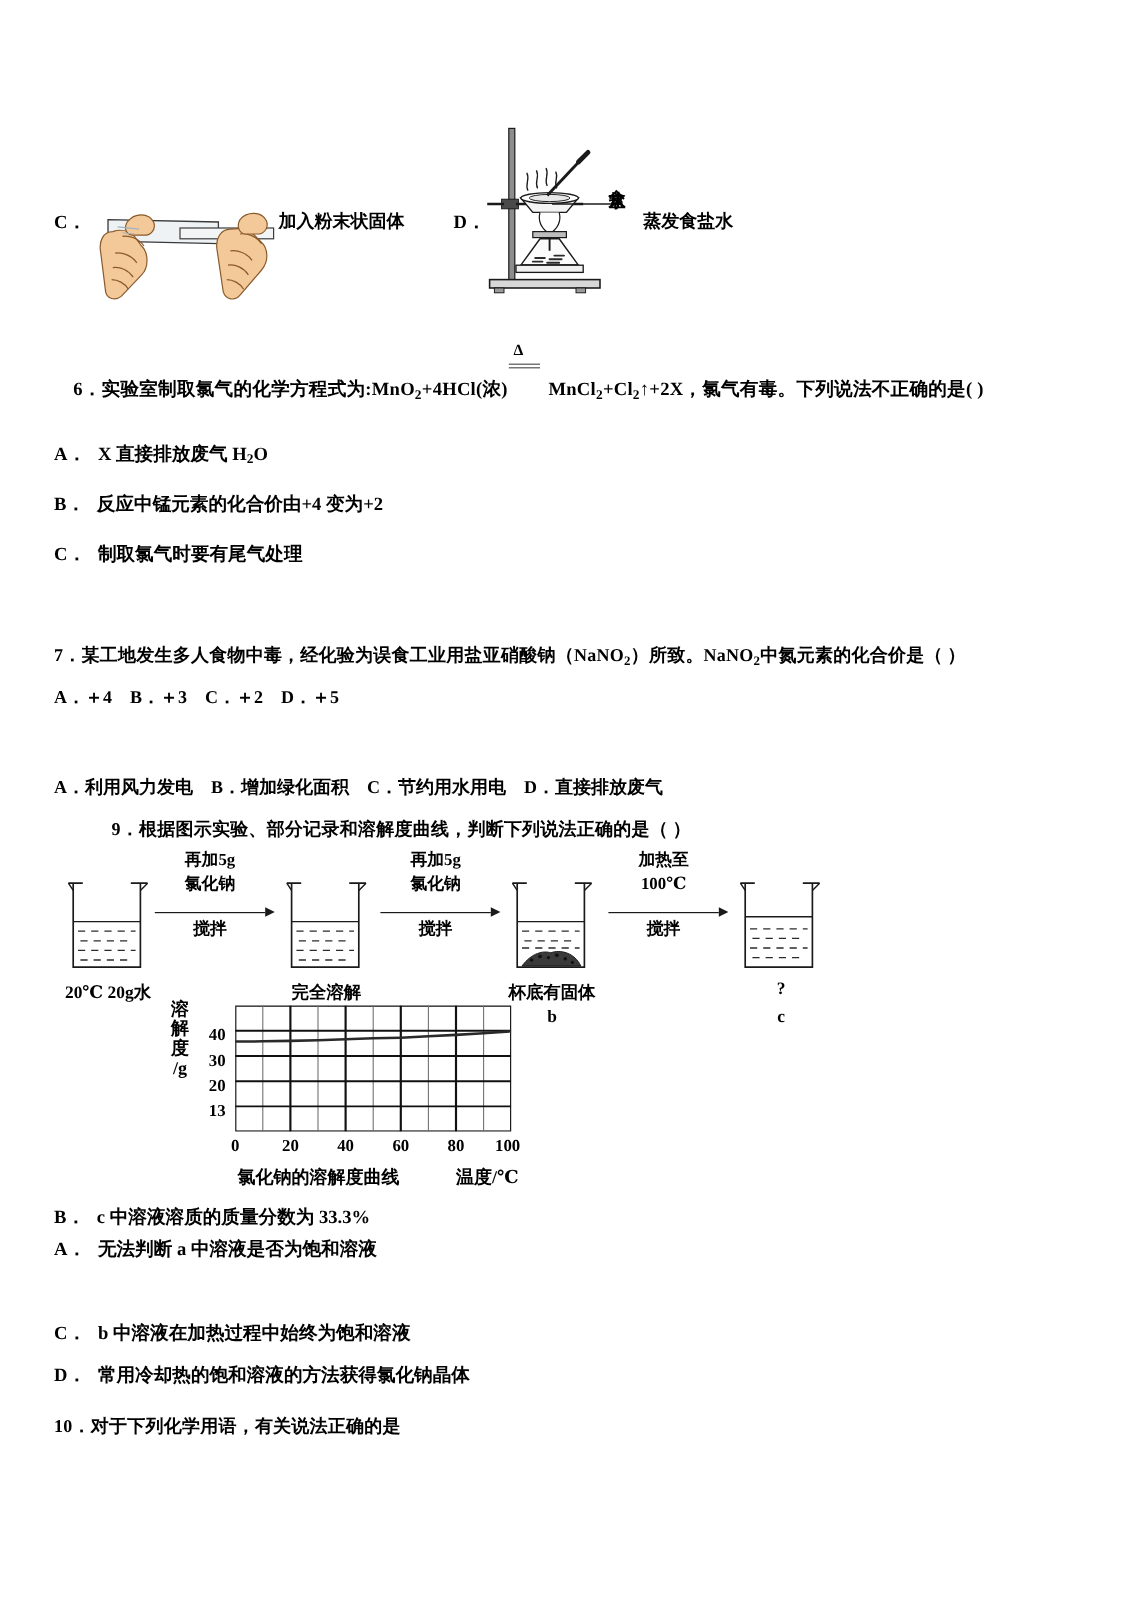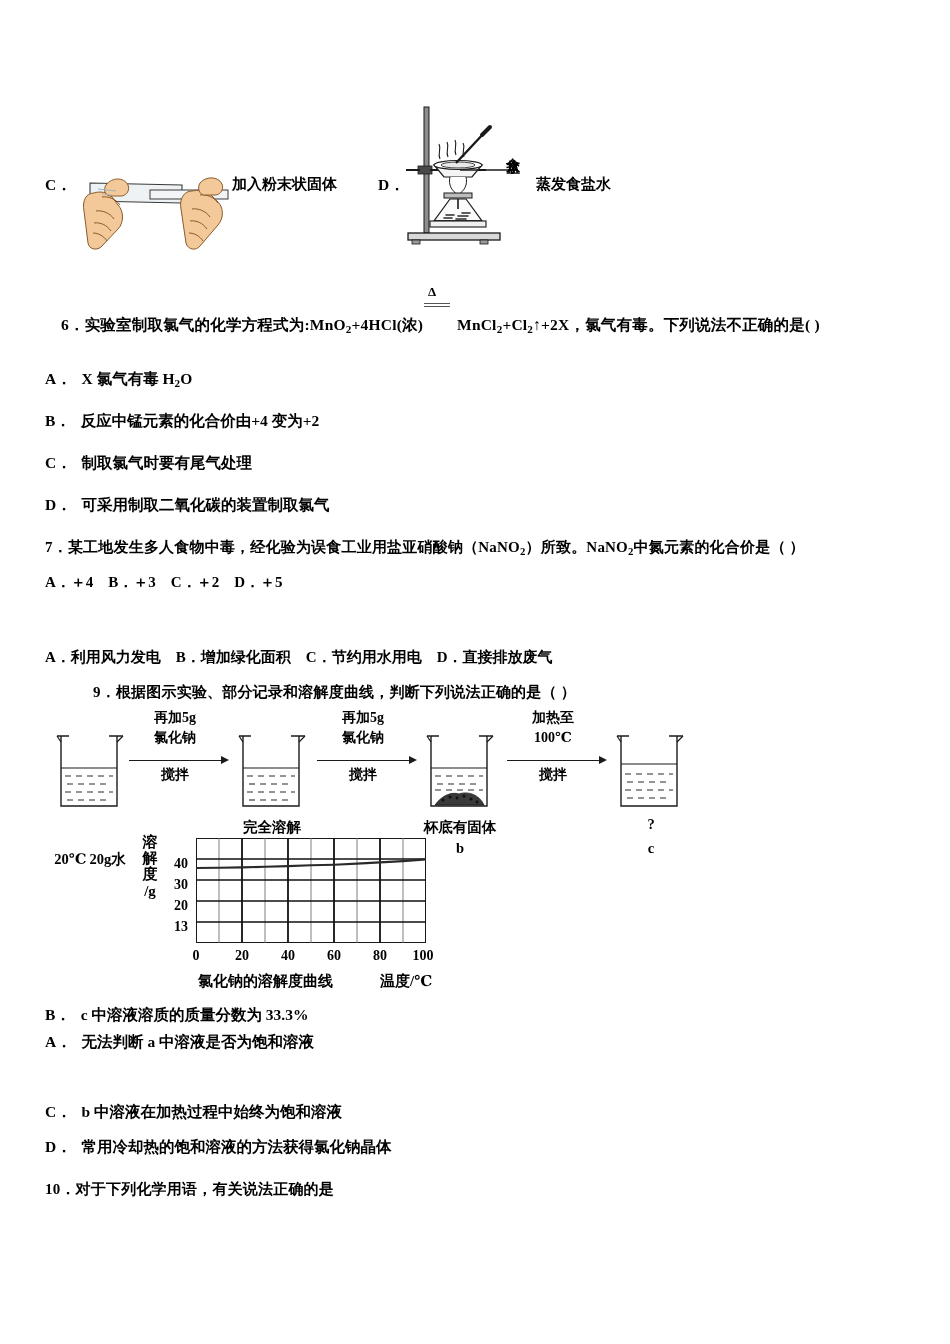--- a/index.html
+++ b/index.html
@@ -279,37 +279,33 @@
 
   <span class="eq-delta" style="left:428px; top:284px;">Δ</span>
   <span class="eq-arrow" style="left:424px; top:303px;"></span>
 
   <div class="qline" style="left:45px; top:316px;margin-left:16px;">
     <span>6．实验室制取氯气的化学方程式为:MnO</span><sub>2</sub><span>+4HCl(浓)</span><span style="display:inline-block;width:34px;"></span><span>MnCl</span><sub>2</sub><span>+Cl</span><sub>2</sub><span>↑+2X，</span><span>氯气有毒。下列说法不正确的是( )</span>
   </div>
 
   <div class="opt" style="left:45px; top:370px;">
     <span>A．</span>
-    <span style="display:inline-block;width:6px;"></span><span>X 氯气有毒 H</span><sub>2</sub><span>O</span>
+    <span style="display:inline-block;width:6px;"></span><span>X 直接排放废气 H</span><sub>2</sub><span>O</span>
   </div>
 
   <div class="opt" style="left:45px; top:412px;">
     <span>B．</span>
     <span style="display:inline-block;width:6px;"></span><span>反应中锰元素的化合价由+4 变为+2</span>
   </div>
 
   <div class="opt" style="left:45px; top:454px;">
     <span>C．</span>
     <span style="display:inline-block;width:6px;"></span><span>制取氯气时要有尾气处理</span>
   </div>
 
-  <div class="opt" style="left:45px; top:496px;">
-    <span>D．</span>
-    <span style="display:inline-block;width:6px;"></span><span>可采用制取二氧化碳的装置制取氯气</span>
-  </div>
 
   <div class="qline opt-narrow" style="left:45px; top:538px;">
     <span>7．某工地发生多人食物中毒，经化验为误食工业用盐亚硝酸钠（NaNO</span><sub>2</sub><span>）所致。NaNO</span><sub>2</sub><span>中氮元素的化合价是（  ）</span>
   </div>
 
   <div class="opt opt-narrow" style="left:45px; top:573px;">A．＋4　B．＋3　C．＋2　D．＋5</div>
 
 
   <div class="opt opt-narrow" style="left:45px; top:648px;">A．利用风力发电　B．增加绿化面积　C．节约用水用电　D．直接排放废气</div>
 
@@ -324,21 +320,21 @@
         <path d="M4 8 L8 14 M70 8 L64 14" stroke="#1a1a1a" stroke-width="1.2"></path>
         <line x1="8" y1="40" x2="64" y2="40" stroke="#1a1a1a" stroke-width="1.2"></line>
         <g stroke="#2b2b2b" stroke-width="1.1" stroke-dasharray="6 5">
           <line x1="12" y1="48" x2="60" y2="48"></line>
           <line x1="14" y1="56" x2="58" y2="56"></line>
           <line x1="12" y1="64" x2="60" y2="64"></line>
           <line x1="14" y1="72" x2="58" y2="72"></line>
         </g>
       </svg>
     </div>
-    <div class="exp-label" style="left:-8px; top:108px; width:106px;margin-top:32px;">20℃ 20g水</div>
+    <div class="exp-label" style="left:-8px; top:108px; width:106px;">20℃ 20g水</div>
 
     <div class="arrow-text" style="left:80px; top:0px; width:100px;">再加5g</div>
     <div class="arrow-text" style="left:80px; top:20px; width:100px;">氯化钠</div>
     <div class="arrow-line" style="left:84px; top:50px; width:92px;"></div>
     <div class="arrow-head" style="left:176px; top:46px;"></div>
     <div class="arrow-text" style="left:80px; top:57px; width:100px;">搅拌</div>
 
     <div class="beaker" style="left:190px; top:18px;">
       <svg width="74" height="86" viewBox="0 0 74 86">
         <path d="M8 8 L8 78 L64 78 L64 8" fill="#ffffff" stroke="#1a1a1a" stroke-width="1.4"></path>

